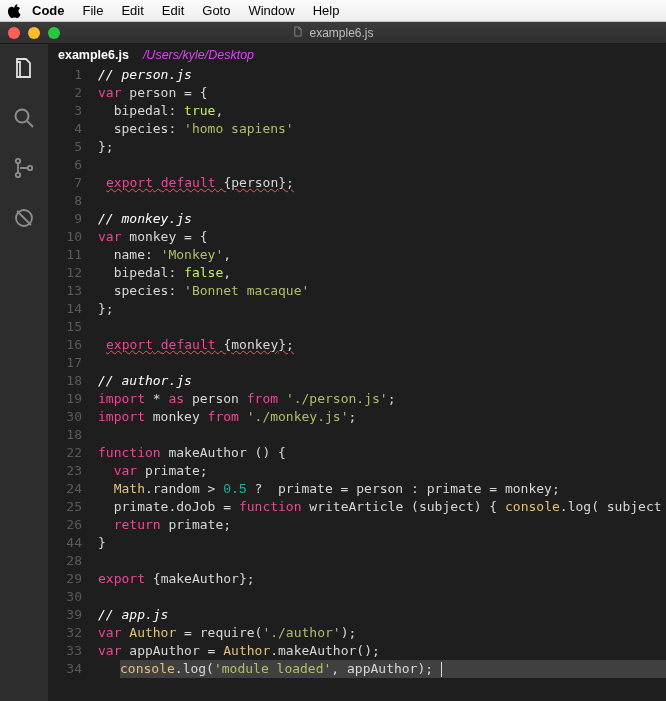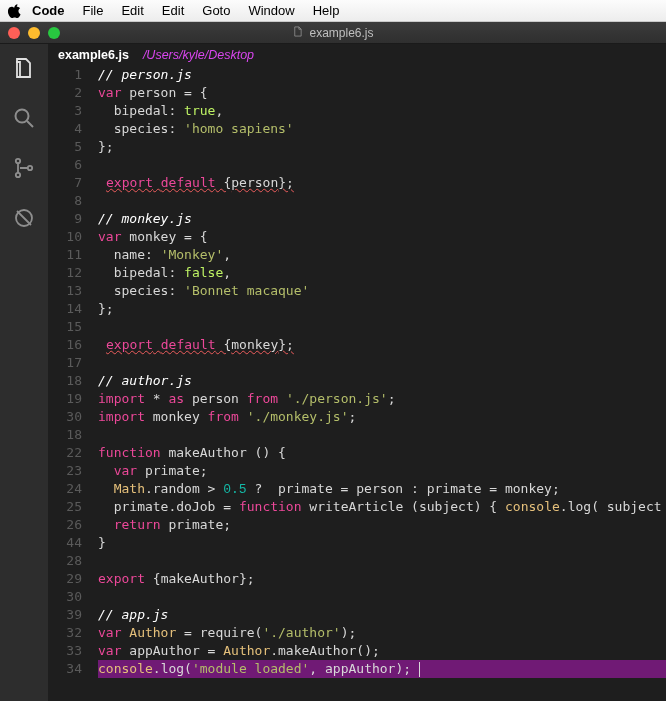--- a/index.html
+++ b/index.html
@@ -103,21 +103,21 @@
   .c-attr { color:#d8d8d8;text-align:center; }
   .c-str { color:#b4be6a; }
   .c-punc { color:#d8d8d8; }
   .c-type { color:#e5c07b; }
   .c-func { color:#d8d8d8; }
   .c-num { color:#14b8a6;font-family:Liberation Mono, monospace; }
   .cursor {
     display:inline-block;
     width:1px; height:15px; background:#d8d8d8; vertical-align:middle;
   }
-  .line.current { background:#701a75; }
+  .line.current { background:#404040;margin-left:22px; }
 </style>
 </head>
 <body>
 
 <div class="menubar">
   <span class="apple">
     <svg viewBox="0 0 170 170">
         <path d="M150.9 131.3c-2.7 6.2-5.9 11.9-9.7 17.2-5.2 7.2-9.4 12.2-12.7 14.9-5.1 4.5-10.5 6.8-16.3 6.9-4.2 0-9.2-1.2-15.1-3.6-5.9-2.4-11.3-3.6-16.3-3.6-5.2 0-10.8 1.2-16.8 3.6-6 2.4-10.8 3.7-14.5 3.8-5.6.2-11.2-2.1-16.7-7.1-3.6-3-8.1-8.2-13.4-15.6-5.7-7.9-10.4-17.1-14.1-27.5-4-11.2-6-22-6-32.5 0-12 2.6-22.4 7.8-31.1 4.1-7 9.5-12.5 16.3-16.5 6.8-4 14.1-6.1 22-6.2 4.4 0 10.2 1.4 17.4 4.1 7.2 2.7 11.8 4.1 13.8 4.1 1.5 0 6.6-1.6 15.3-4.8 8.2-3 15.1-4.2 20.8-3.7 15.4 1.2 27 7.3 34.7 18.2-13.8 8.4-20.6 20.1-20.5 35.2.1 11.8 4.4 21.6 12.8 29.4 3.8 3.6 8.1 6.4 12.8 8.4-1 3-2.1 5.8-3.3 8.6zM114.6 7c0 9-3.3 17.4-9.8 25.2-7.9 9.3-17.4 14.6-27.7 13.8-.1-1.1-.2-2.2-.2-3.4 0-8.6 3.7-17.8 10.4-25.4 3.3-3.8 7.5-7 12.6-9.5C105 5.2 109.8 3.8 114.4 3.5c.1 1.2.2 2.4.2 3.5z"></path>
       </svg>
   </span>

